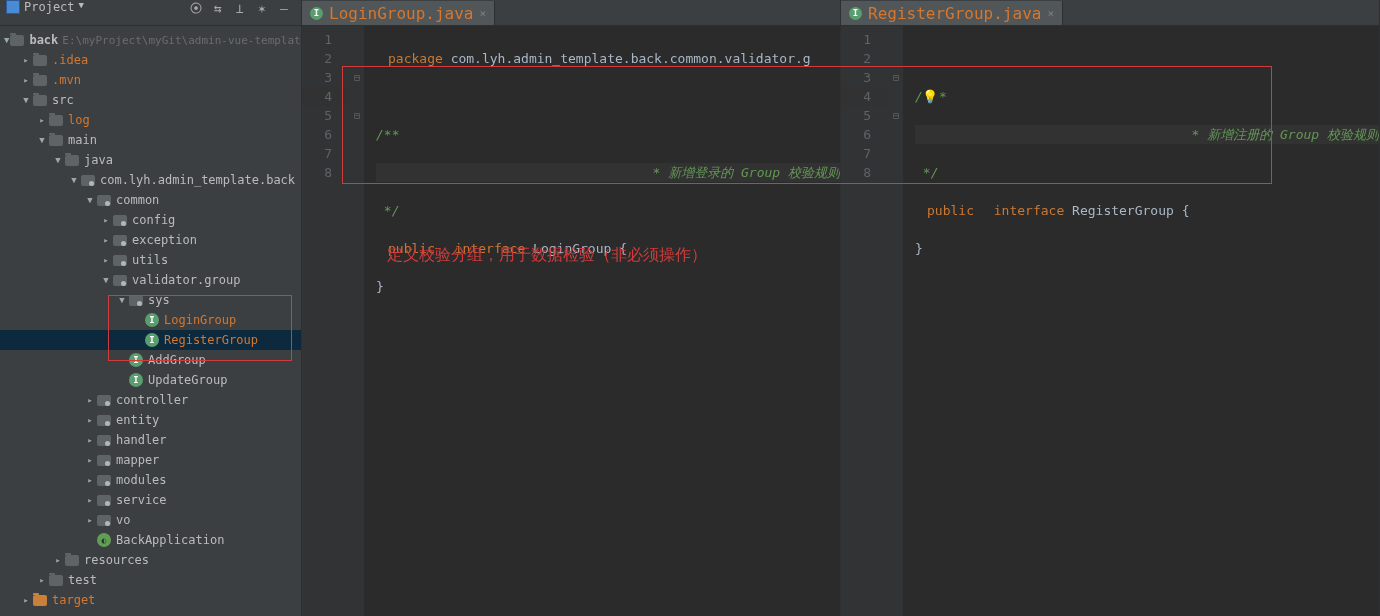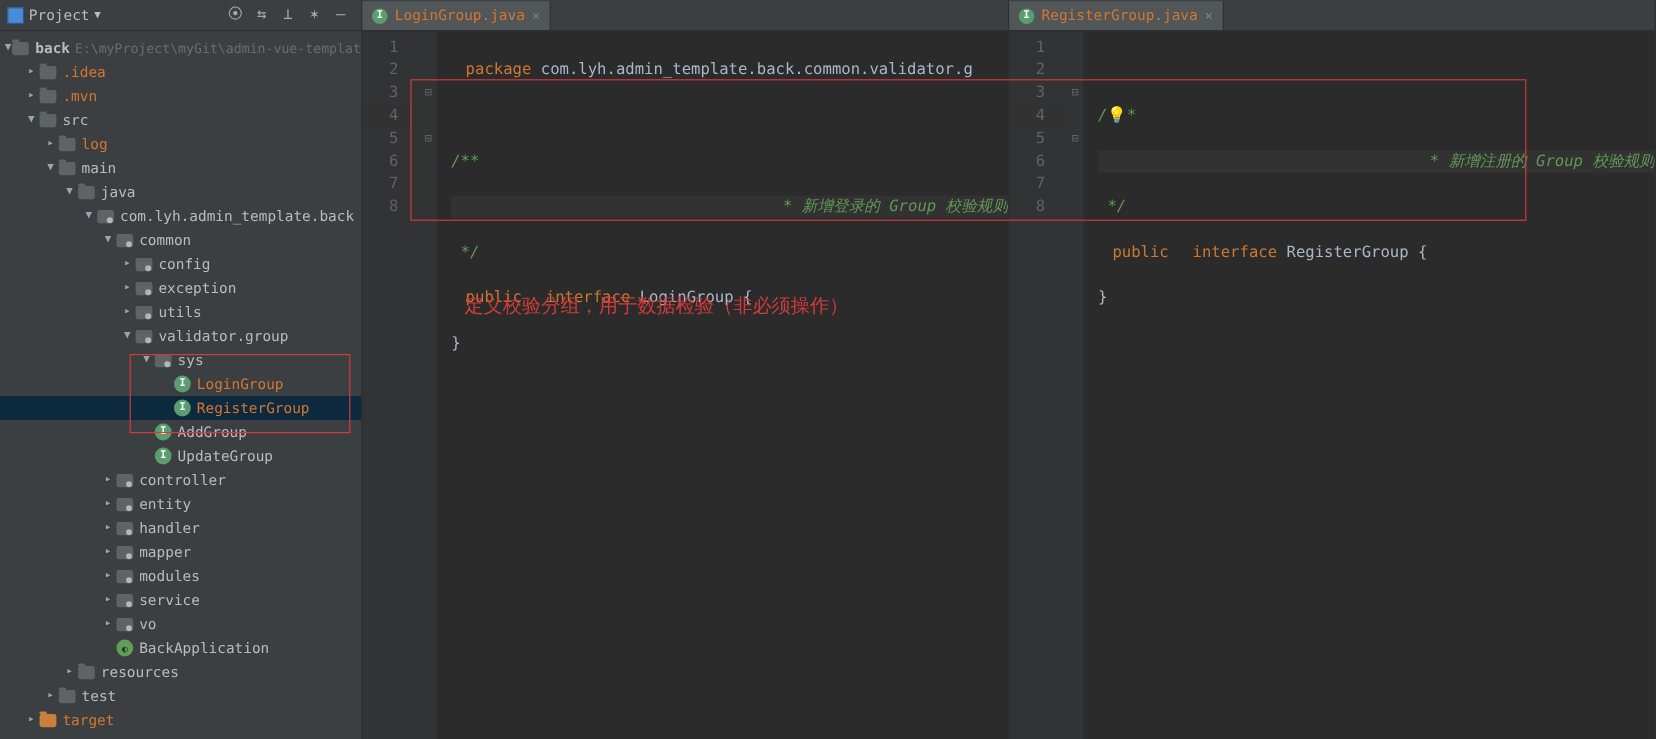--- a/index.html
+++ b/index.html
@@ -15,21 +15,20 @@
   .sidebar {
     width: 302px;
     height: 616px;
     background: #3c3f41;
     border-right: 1px solid #2d2f30;
     display: flex;
     flex-direction: column;
   }
   .sidebar-header {
     display: flex;
-    align-items: center;
     height: 26px;
     padding: 0 6px;
     border-bottom: 1px solid #2d2f30;
     background: #3c3f41;
   }
   .sidebar-header .p-icon { width:14px; height:14px; background:#4a8bd6; display:inline-block; border:1px solid #2a5b96; margin-right:4px;}
   .sidebar-header .p-label { color:#bbbbbb; }
   .sidebar-header .p-drop { color:#bbbbbb; margin-left:4px; font-size:9px; }
   .sidebar-header .sp { flex:1; }
   .sidebar-header .tool-icon { width:16px; height:16px; display:inline-flex; align-items:center; justify-content:center; color:#a9a9a9; margin:0 3px; font-size:13px; cursor:pointer;}
@@ -50,21 +49,21 @@
   .t-label { color:#bbbbbb; }
   .t-label.orange { color:#d6772f;text-align:center; }
   .t-path { color:#6b6b6b; margin-left:4px; font-size:11px;}
   .red-box-tree { position:absolute; left:108px; top:295px; width:184px; height:66px; border:1px solid #d23b3b; pointer-events:none;}
   
   .editors { flex:1; display:flex; height:616px;}
   .pane { flex:1; display:flex; flex-direction:column; border-right:1px solid #2d2f30; background:#2b2b2b; position:relative; min-width:0;}
   .tabbar { height:26px; background:#3c3f41; display:flex; align-items:flex-end; border-bottom:1px solid #2d2f30;}
   .tabbar .tab { height:24px; display:flex; align-items:center; padding:0 8px 0 8px; background:#515658; border-right:1px solid #2d2f30; gap:6px; cursor:pointer; }
   .tabbar .tab .ic-interface{ width:13px; height:13px;}
-  .tabbar .tab .tname { color:#d6772f; font-size:12px;}
+  .tabbar .tab .tname { color:#d6772f; font-size:16px;}
   .tabbar .tab .x { color:#7e8486; font-size:11px;}
   .code-wrap { flex:1; display:flex; overflow:hidden; position:relative;}
   .gutter { width:48px; background:#313335; color:#606366; font-family:Consolas, monospace; font-size:13px; text-align:right; padding-top:4px;}
   .gutter div { height:19px; padding-right:18px; line-height:19px;}
   .foldgutter { width:14px; background:#313335; color:#606366; font-family:Consolas, monospace; font-size:10px; padding-top:4px;}
   .foldgutter div { height:19px; display:flex; align-items:center; justify-content:center;}
   .code { flex:1; font-family:Consolas, monospace; font-size:13px; line-height:19px; padding-top:4px; padding-left:12px; white-space:pre; color:#a9b7c6; overflow:hidden;}
   .code .line { height:19px;}
   .code .curline { background:#323232;text-align:right;}
   .kw { color:#cc7832;margin-left:12px;}

